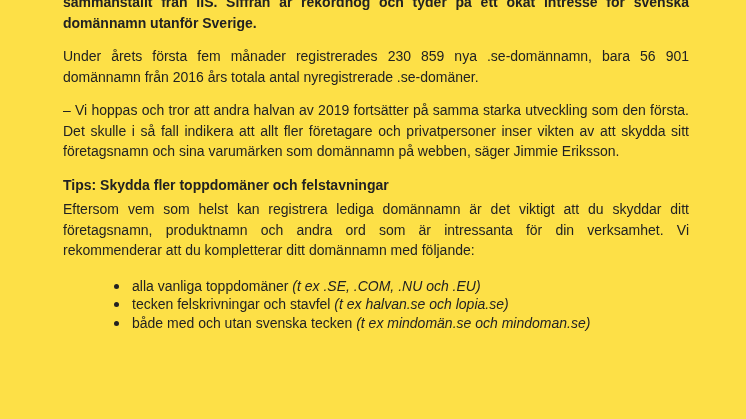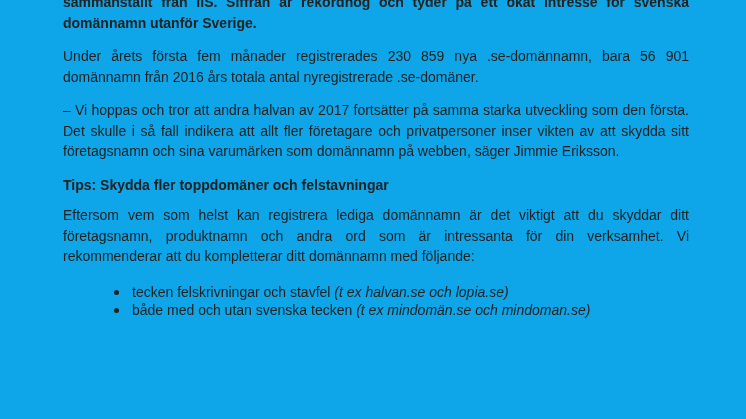--- a/index.html
+++ b/index.html
@@ -10,40 +10,40 @@
     width: 746px;
     height: 419px;
     background: #ffffff;
     overflow: hidden;
     position: relative;
     font-family: "Liberation Sans", "DejaVu Sans", sans-serif;
   }
   .page {
     position: absolute;
     inset: 0;
-    background: #0ea5e9;
+    background: #fde047;
   }
   .doc {
     position: absolute;
     left: 63px;
     top: -8px;
     width: 626px;
     font-size: 14px;
     line-height: 20.5px;
     color: #222222;
     text-align: justify;
   }
   .para {
     margin: 0 0 13px 0;
   }
   .lead {
     font-weight: 700;
   }
   .tips-heading {
-    margin-bottom: 10px;
+    margin-bottom: 4px;
     font-weight: 700;
     text-align: left;
   }
   .tips-intro {
     margin-bottom: 16px;
   }
   .tips-list {
     list-style: none;
     margin: 11px 0 0 0;
     padding: 0;
@@ -71,27 +71,31 @@
 <body>
 
 <div class="page">
   <div class="doc">
 
     <p class="para lead">sammanställt från IIS. Siffran är rekordhög och tyder på ett ökat intresse för svenska domännamn utanför Sverige.</p>
 
 
     <p class="para">Under årets första fem månader registrerades 230 859 nya .se-domännamn, bara 56 901 domännamn från 2016 års totala antal nyregistrerade .se-domäner.</p>
 
-    <p class="para">– Vi hoppas och tror att andra halvan av 2017 fortsätter på samma starka utveckling som den första. Det skulle i så fall indikera att allt fler företagare och privatpersoner inser vikten av att skydda sitt företagsnamn och sina varumärken som domännamn på webben, säger Jimmie Eriksson.</p>
+    <p class="para">– Vi hoppas och tror att andra halvan av 2019 fortsätter på samma starka utveckling som den första. Det skulle i så fall indikera att allt fler företagare och privatpersoner inser vikten av att skydda sitt företagsnamn och sina varumärken som domännamn på webben, säger Jimmie Eriksson.</p>
 
     <p class="para tips-heading">Tips: Skydda fler toppdomäner och felstavningar</p>
 
     <p class="para tips-intro">Eftersom vem som helst kan registrera lediga domännamn är det viktigt att du skyddar ditt företagsnamn, produktnamn och andra ord som är intressanta för din verksamhet. Vi rekommenderar att du kompletterar ditt domännamn med följande:</p>
 
     <ul class="tips-list">
+      <li class="tips-item">
+        <span class="bullet-dot"></span>
+        <span>alla vanliga toppdomäner </span><em>(t ex .SE, .COM, .NU och .EU)</em>
+      </li>
       <li class="tips-item">
         <span class="bullet-dot"></span>
         <span>tecken felskrivningar och stavfel </span><em>(t ex halvan.se och lopia.se)</em>
       </li>
       <li class="tips-item">
         <span class="bullet-dot"></span>
         <span>både med och utan svenska tecken </span><em>(t ex mindomän.se och mindoman.se)</em>
       </li>
     </ul>
 

